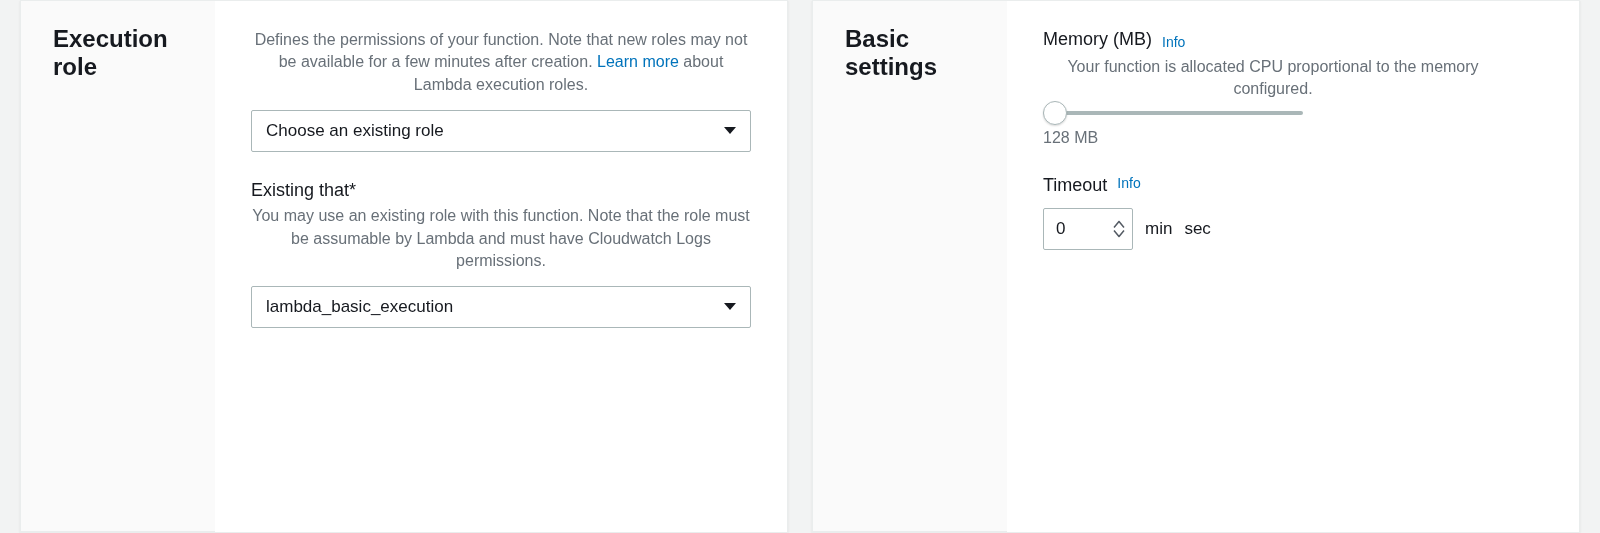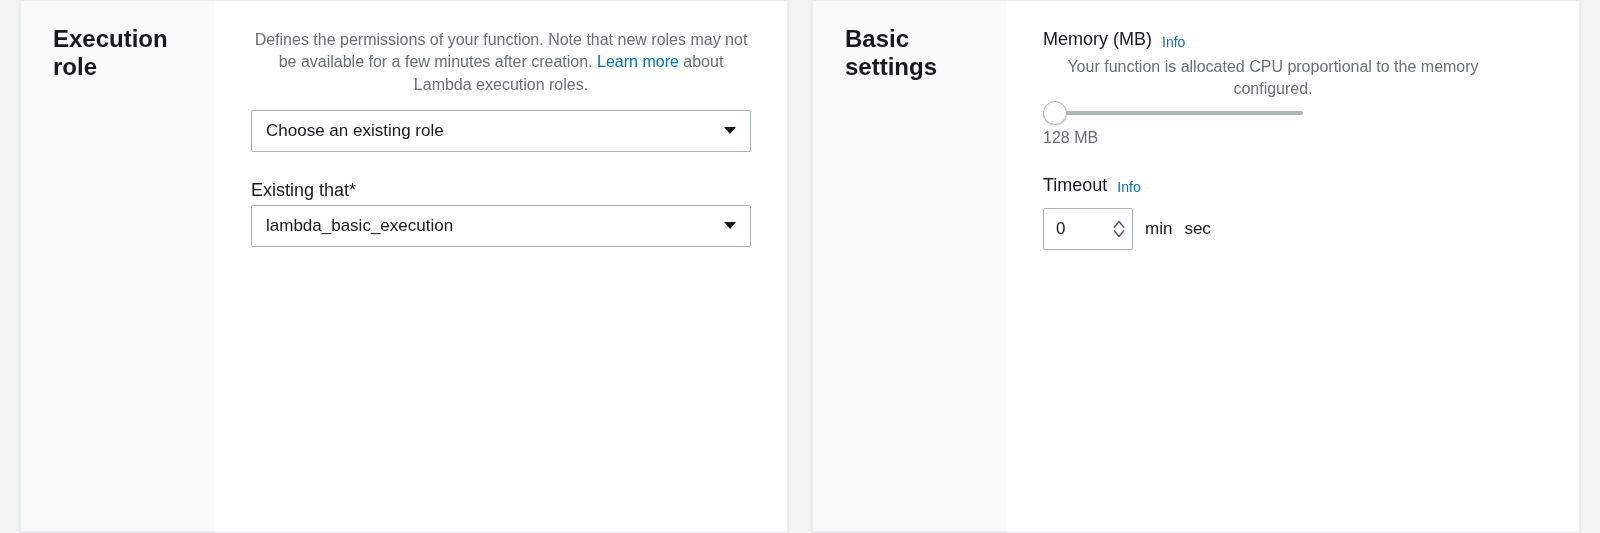--- a/index.html
+++ b/index.html
@@ -174,20 +174,21 @@
     <div class="select-wrap">
       <div class="select">Choose an existing role</div>
       <span class="select-caret">
         <svg width="14" height="10" viewBox="0 0 14 10">
             <path d="M1 1 L7 8 L13 1 Z" fill="#16191f"></path>
           </svg>
       </span>
     </div>
 
     <div class="field-label">Existing that*</div>
+    <p class="hint" style="max-width:510px;">You may use an existing role with this function. Note that the role must be assumable by Lambda and must have Cloudwatch Logs permissions.</p>
 
     <div class="select-wrap select-wrap-deep">
       <div class="select">lambda_basic_execution</div>
       <span class="select-caret">
         <svg width="14" height="10" viewBox="0 0 14 10">
             <path d="M1 1 L7 8 L13 1 Z" fill="#16191f"></path>
           </svg>
       </span>
     </div>
 
@@ -209,21 +210,21 @@
       <p class="hint" style="max-width:460px;margin-top:2px;margin-bottom:8px;">Your function is allocated CPU proportional to the memory configured.</p>
       <div class="slider-wrap">
         <div class="slider-track">
           <div class="slider-thumb" style="left:12px;"></div>
         </div>
         <div class="slider-value">128 MB</div>
       </div>
     </div>
 
     <div class="section" style="margin-bottom:0;">
-      <div style="display:flex;align-items:center;margin-bottom:8px;">
+      <div style="display:flex;align-items:flex-start;margin-bottom:8px;">
         <span class="field-label">Timeout</span>
         <a href="#" class="info-link">Info</a>
       </div>
       <div class="row">
         <div class="num-input-wrap">
           <input type="text" class="num-input" value="0" style="">
           <div class="stepper">
             <svg width="12" height="8" viewBox="0 0 12 8">
                 <path d="M1 7 L6 1 L11 7" fill="none" stroke="#545b64" stroke-width="1.5"></path>
               </svg>

